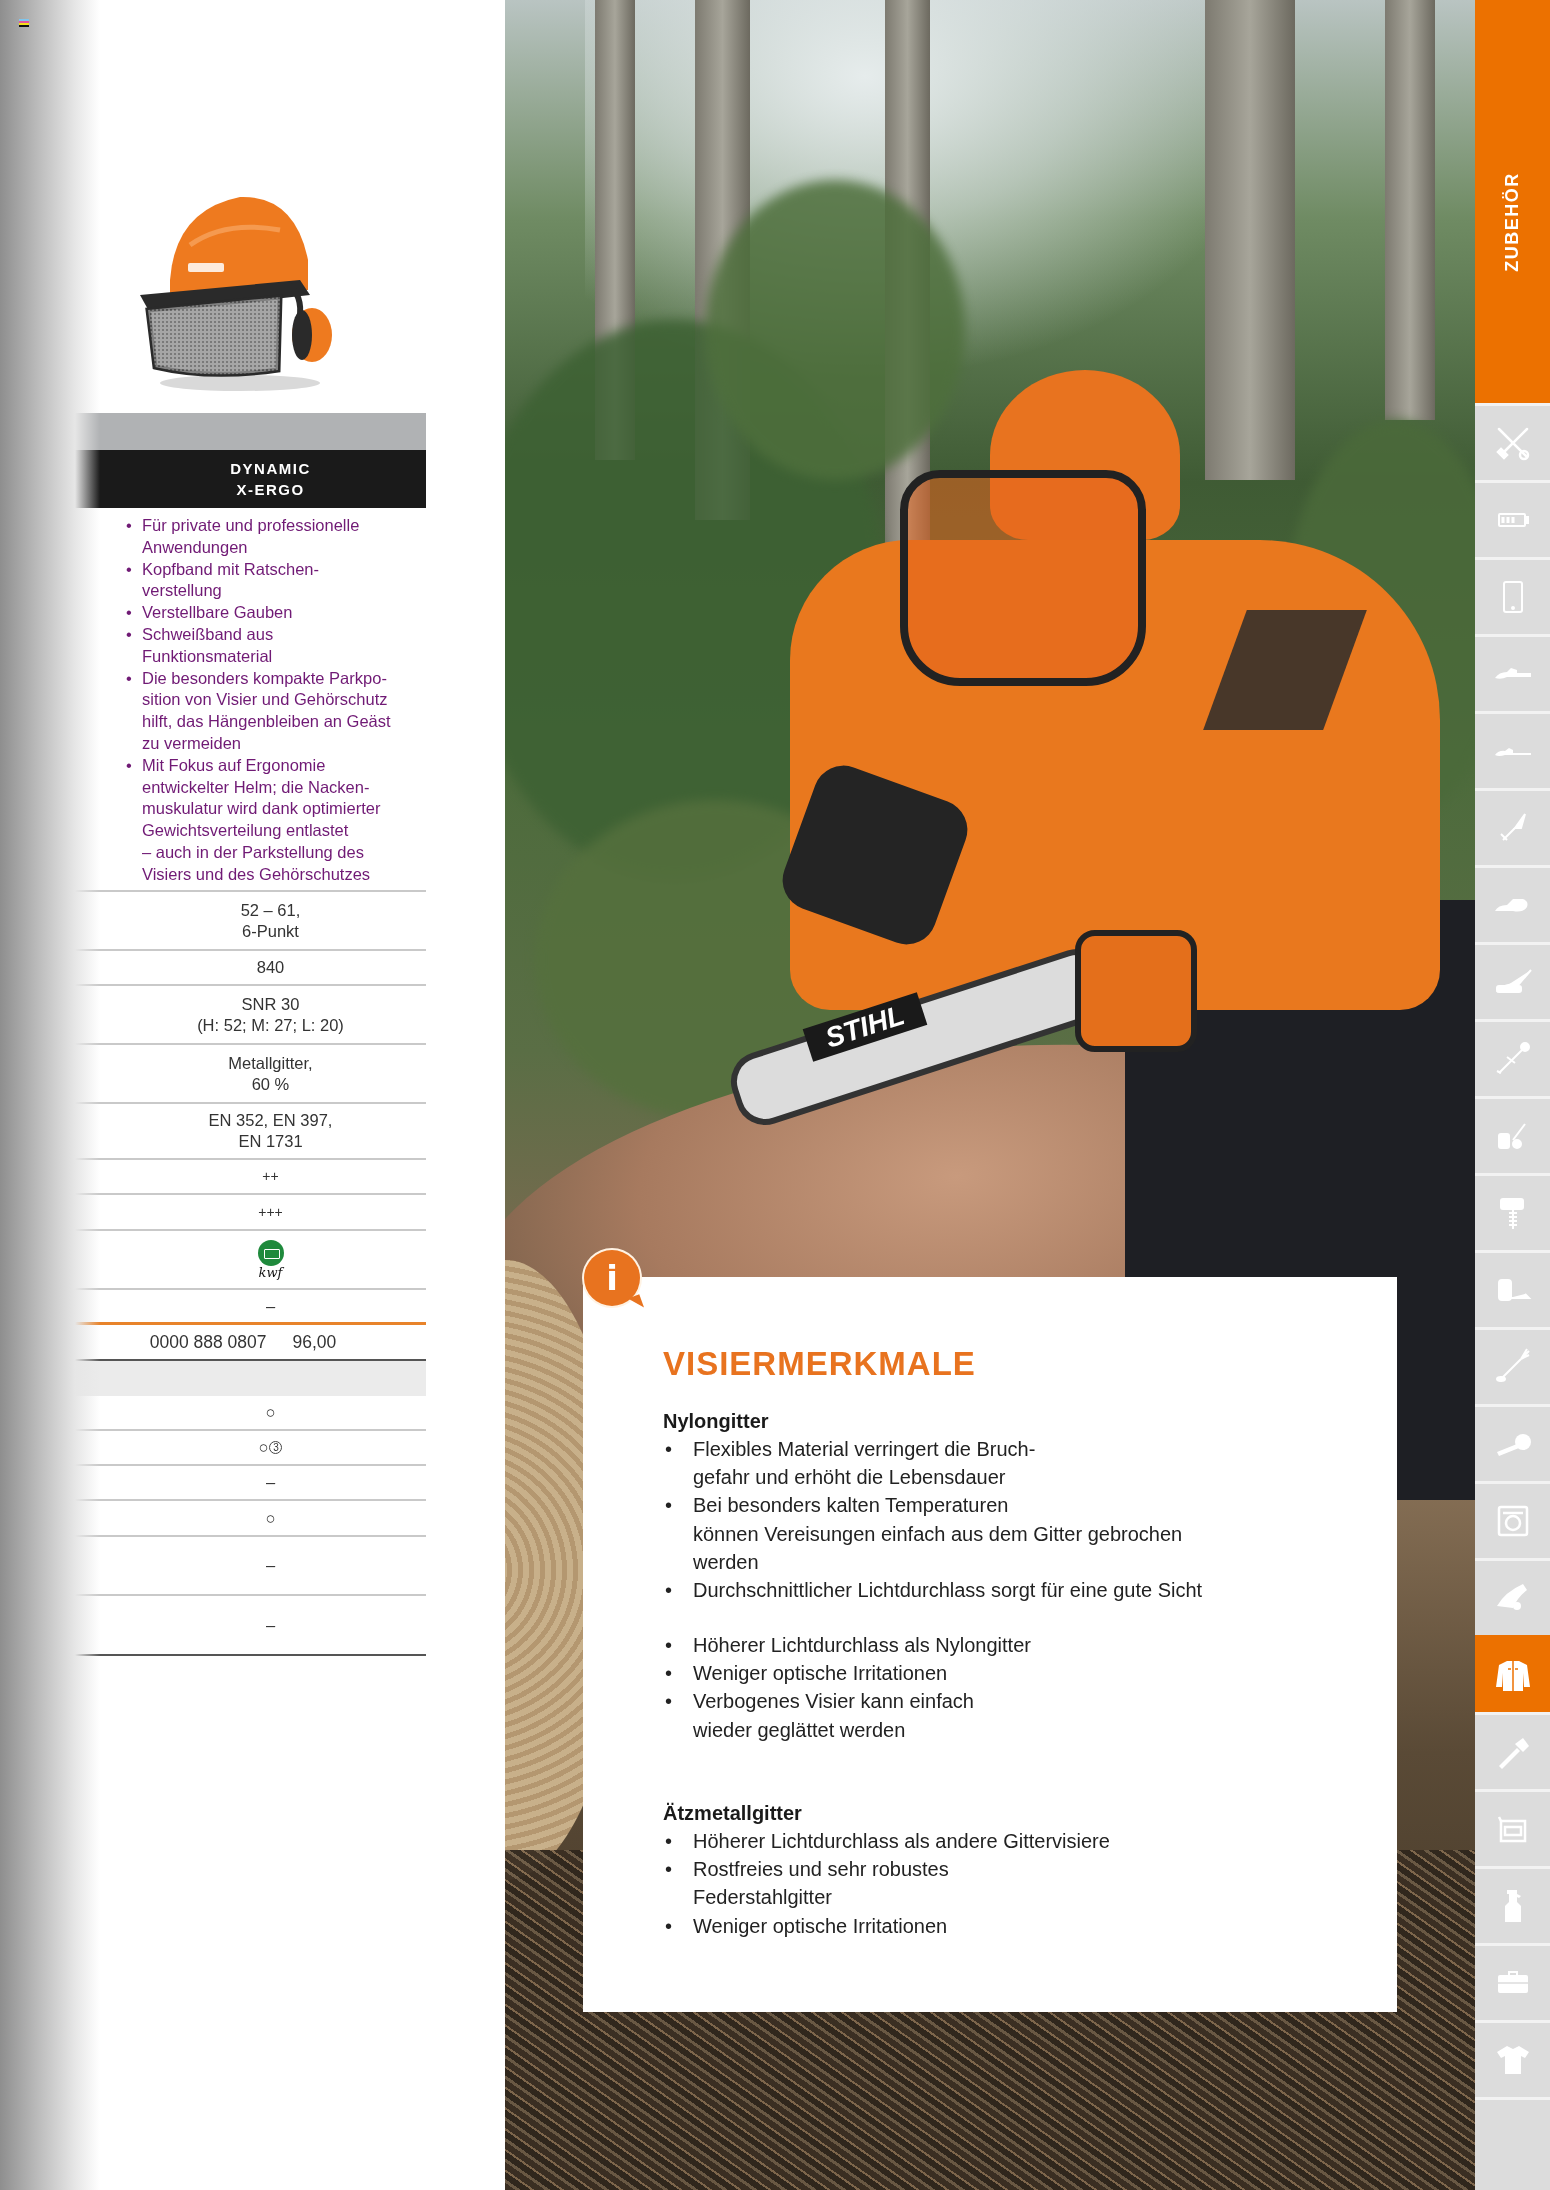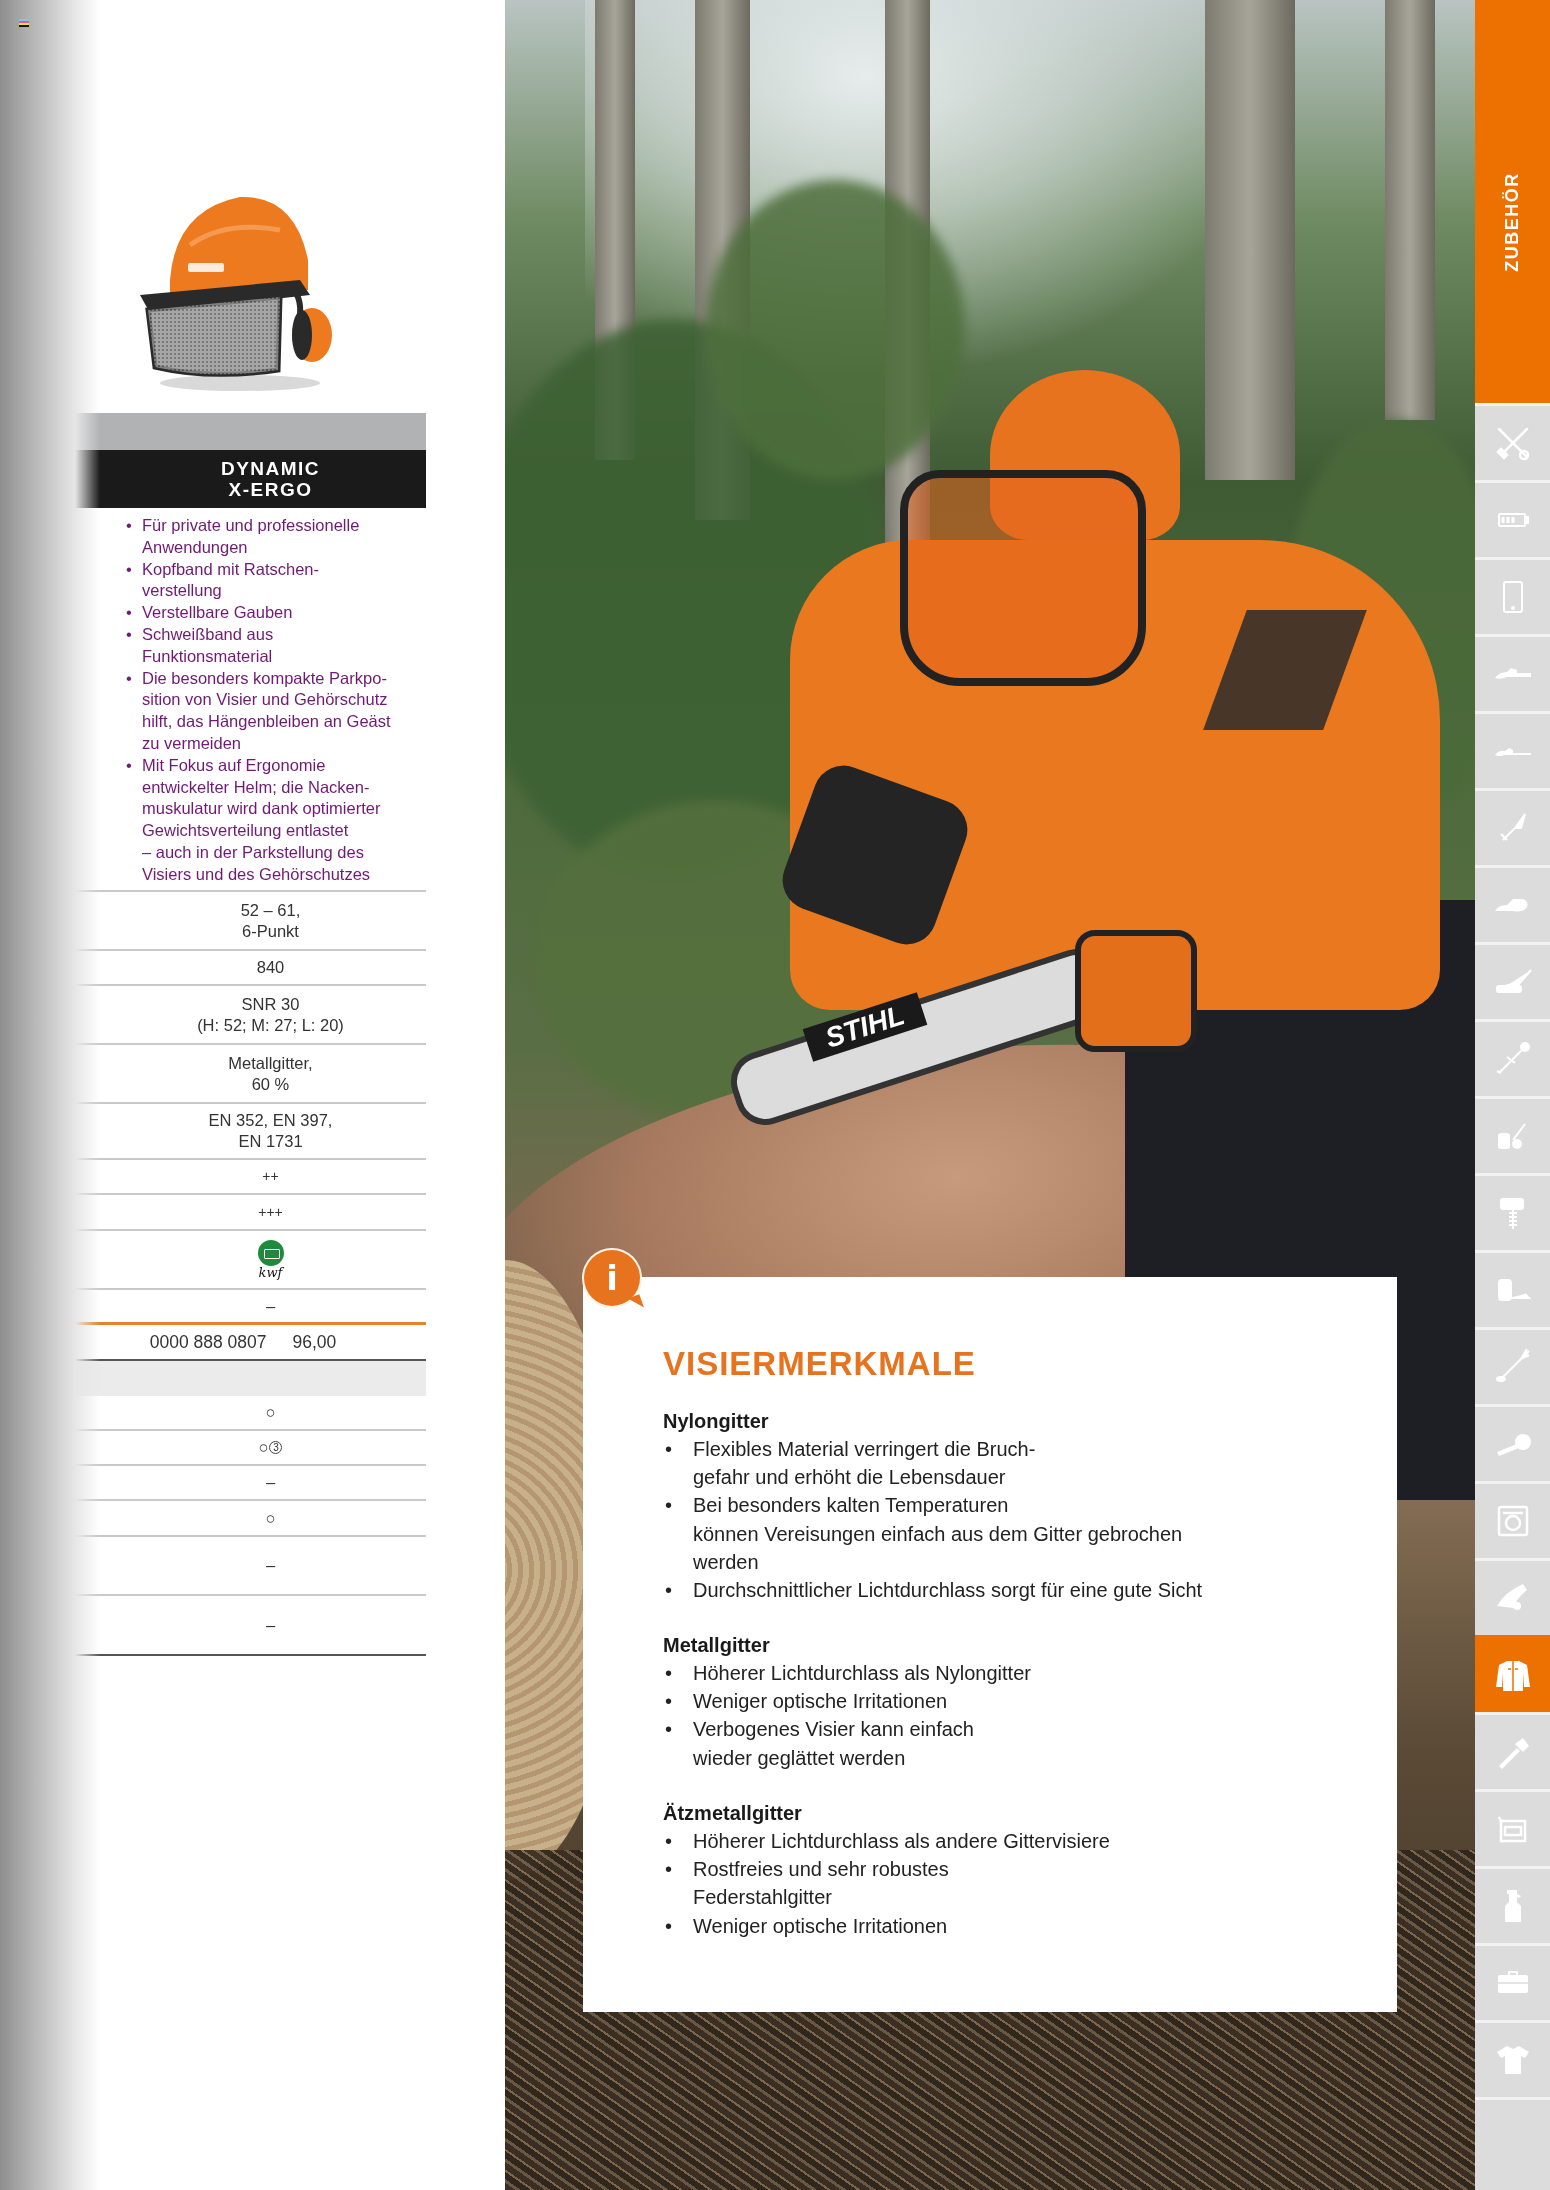--- a/index.html
+++ b/index.html
@@ -13,21 +13,21 @@
     position:absolute; left:0; top:0; width:100px; height:2190px;
     background:linear-gradient(to right,#8e8e8e 0%,#b8b8b8 35%,#e6e6e6 75%,rgba(255,255,255,0) 100%);
     z-index:1; pointer-events:none;
   }
   .print-mark { position:absolute; left:19px; top:19px; width:10px; height:9px; z-index:3; }
   .print-mark i { display:block; height:2px; }
   .helmet { position:absolute; left:130px; top:185px; width:215px; height:210px; z-index:2; }
   .gray-band { position:absolute; left:0; top:413px; width:426px; height:37px; background:#b0b2b4; }
   .title-bar {
     position:absolute; left:0; top:450px; width:426px; height:58px; background:#1a1a1a;
-    color:#fff; font-weight:bold; font-size:19px; letter-spacing:1.5px; line-height:21px;
+    color:#fff; font-weight:bold; font-size:15px; letter-spacing:1.5px; line-height:21px;
     text-align:center; display:flex; flex-direction:column; justify-content:center; padding-left:115px; box-sizing:border-box;
   }
   .features { position:absolute; left:126px; top:515px; width:300px; margin:0; padding:0; list-style:none; z-index:2; }
   .features li { position:relative; padding-left:16px; font-size:16.5px; line-height:21.8px; color:#701a75; }
   .features li::before { content:"•"; position:absolute; left:0; top:0; }
   .spec-row {
     position:absolute; left:0; width:426px; border-bottom:2px solid #c9c9c9; box-sizing:border-box;
     display:flex; align-items:center; justify-content:center; padding-left:115px;
     font-size:16.5px; line-height:21px; color:#333; text-align:center;
   }
@@ -230,21 +230,20 @@
   <div class="info-section" style="top:130px;">
     <h3>Nylongitter</h3>
     <ul>
       <li>Flexibles Material verringert die Bruch-<br>gefahr und erhöht die Lebensdauer</li>
       <li>Bei besonders kalten Temperaturen<br>können Vereisungen einfach aus dem Gitter gebrochen<br>werden</li>
       <li>Durchschnittlicher Lichtdurchlass sorgt für eine gute Sicht</li>
     </ul>
   </div>
 
   <div class="info-section" style="top:354px;">
-    <h3>Metallgitter</h3>
     <ul>
       <li>Höherer Lichtdurchlass als Nylongitter</li>
       <li>Weniger optische Irritationen</li>
       <li>Verbogenes Visier kann einfach<br>wieder geglättet werden</li>
     </ul>
   </div>
 
   <div class="info-section" style="top:522px;">
     <h3>Ätzmetallgitter</h3>
     <ul>

